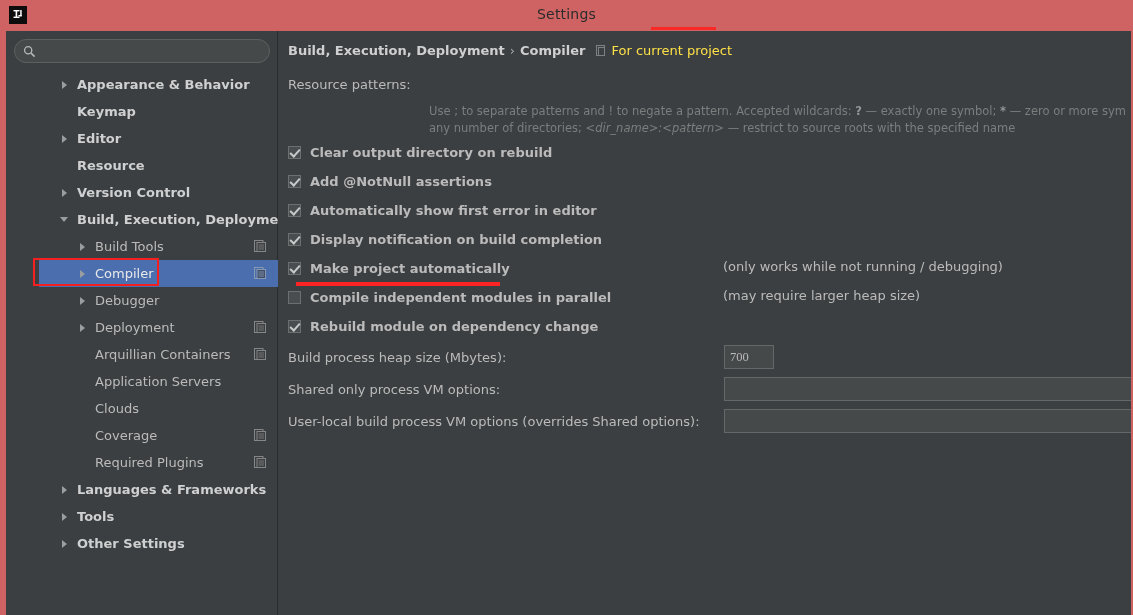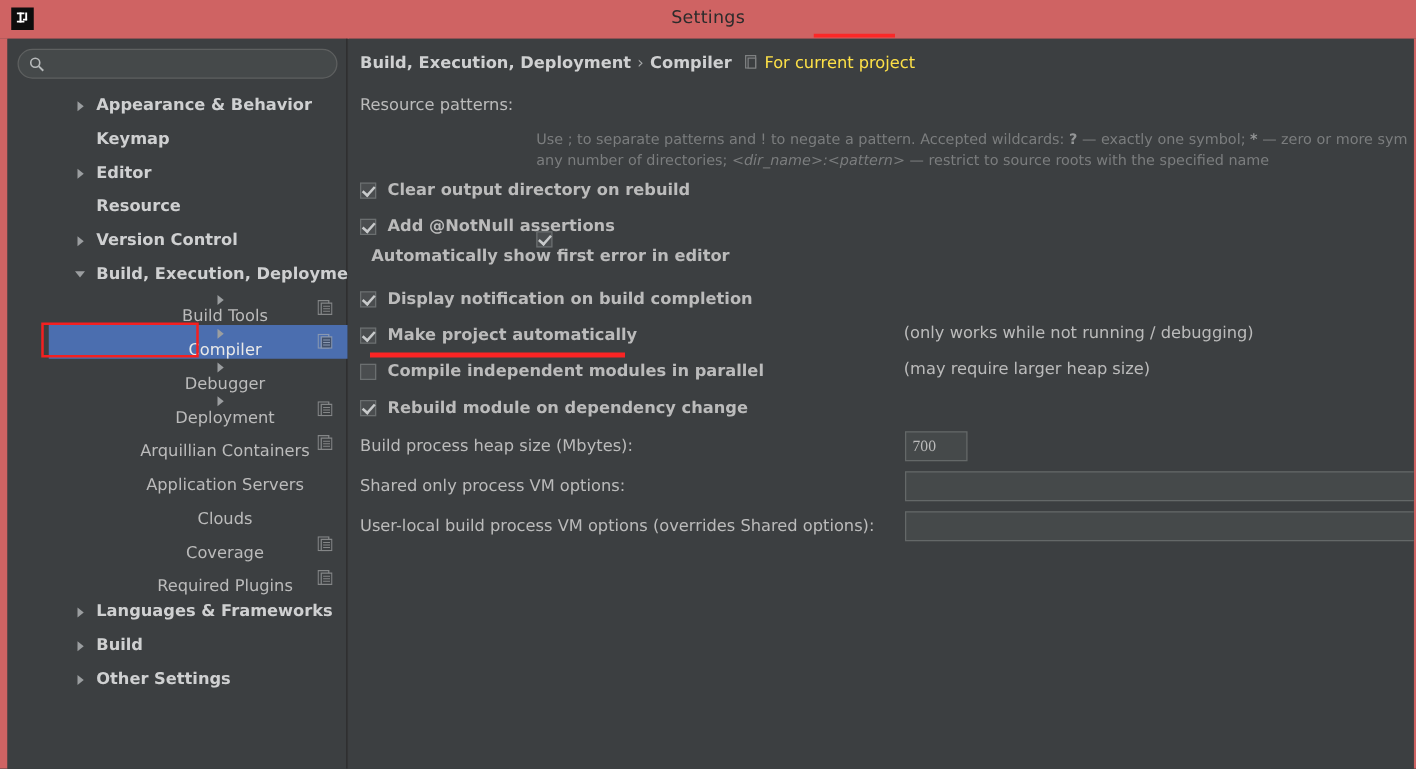--- a/index.html
+++ b/index.html
@@ -118,21 +118,21 @@
     border-top: 5px solid #9b9ea0;
     border-left: 4px solid transparent;
     border-right: 4px solid transparent;
   }
   .tree-label {
     font-size: 13px;
     color: #bbbbbb;
     margin-left: 5px;
   }
   .tree-row.lvl0 { padding-left: 20px; }
-  .tree-row.lvl1 { padding-left: 38px; flex-direction: column; }
+  .tree-row.lvl1 { padding-left: 38px; }
   .tree-row.bold .tree-label { font-weight: bold; color: #cfd0d1; }
   .tree-row.selected .tree-label { color: #e8e8e8; }
   .scope-icon {
     position: absolute; right: 12px; top: 7px;
     width: 12px; height: 12px; opacity: .62;
   }
 
   
   .anno-box-compiler {
     position: absolute;
@@ -384,21 +384,21 @@
             <line x1="4.5" y1="7" x2="10" y2="7" stroke="#b0b2b3" stroke-width=".8"></line>
             <line x1="4.5" y1="9" x2="10" y2="9" stroke="#b0b2b3" stroke-width=".8"></line>
           </svg>
         </div>
         <div class="tree-row lvl0 bold">
           <span class="tw arrow-right"></span>
           <span class="tree-label">Languages &amp; Frameworks</span>
         </div>
         <div class="tree-row lvl0 bold">
           <span class="tw arrow-right"></span>
-          <span class="tree-label">Build</span>
+          <span class="tree-label">Tools</span>
         </div>
         <div class="tree-row lvl0 bold">
           <span class="tw arrow-right"></span>
           <span class="tree-label">Other Settings</span>
         </div>
       </div>
   </div>
   <div class="anno-box-compiler"></div>
 
   <div class="content">
@@ -425,21 +425,21 @@
 
     <div id="checkboxes">
         <div class="cbrow" style="top: 112px;">
           <span class="cbox checked"></span>
           <span class="cblabel">Clear output directory on rebuild</span>
         </div>
         <div class="cbrow" style="top: 141px;">
           <span class="cbox checked"></span>
           <span class="cblabel">Add @NotNull assertions</span>
         </div>
-        <div class="cbrow" style="top: 154px; flex-direction: column;">
+        <div class="cbrow" style="top: 170px;">
           <span class="cbox checked"></span>
           <span class="cblabel">Automatically show first error in editor</span>
         </div>
         <div class="cbrow" style="top: 199px;">
           <span class="cbox checked"></span>
           <span class="cblabel">Display notification on build completion</span>
         </div>
         <div class="cbrow" style="top: 228px;">
           <span class="cbox checked"></span>
           <span class="cblabel">Make project automatically</span>

